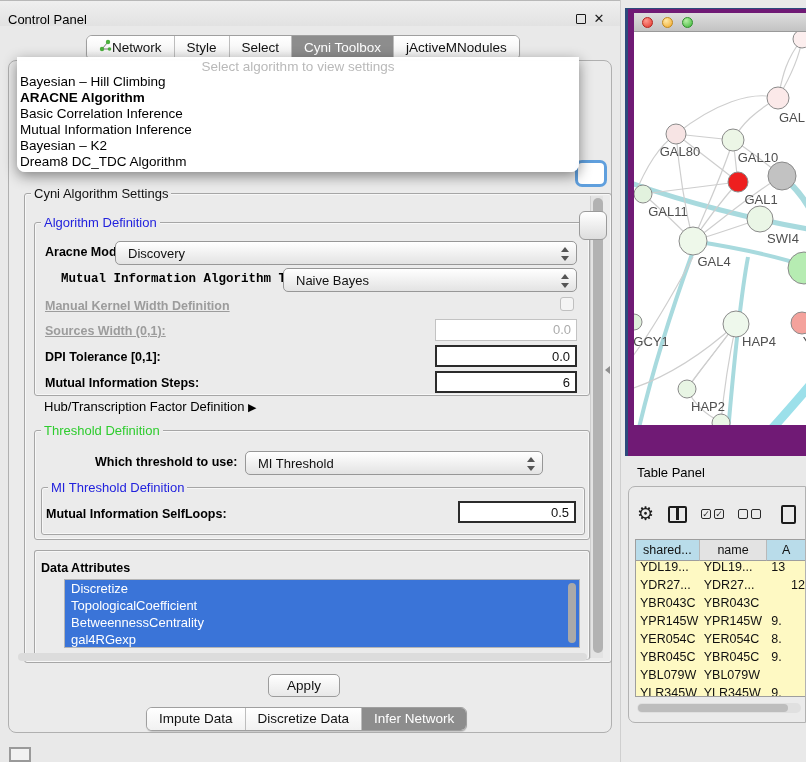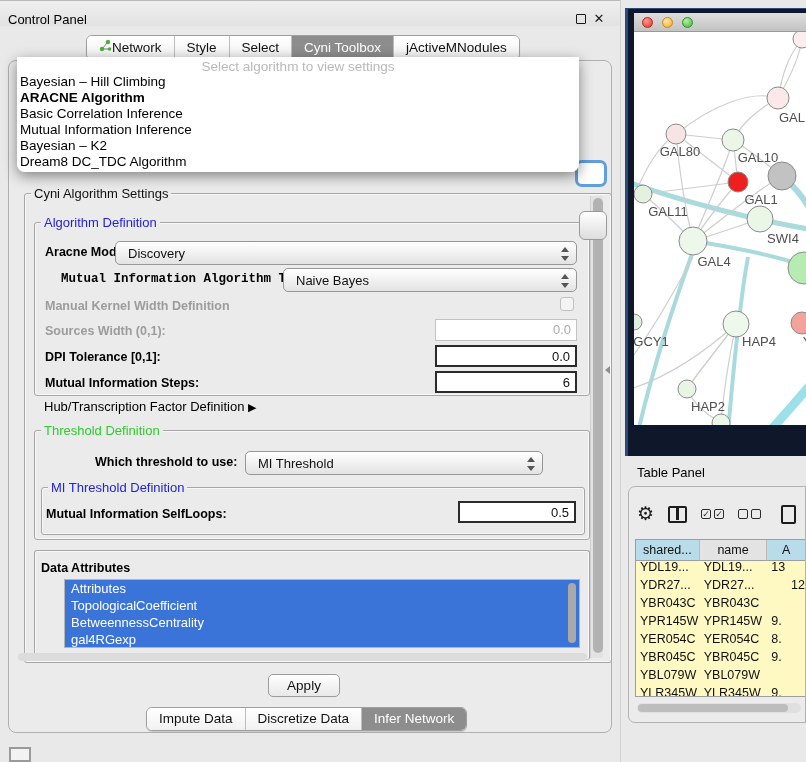--- a/index.html
+++ b/index.html
@@ -43,21 +43,21 @@
   .algo-item.bold { font-weight:bold; }
 
   
   .group { position:absolute; border:1px solid #a6a6a6; border-radius:3px;
            box-shadow:inset 0 0 0 1px rgba(255,255,255,.6); }
   .group-title { position:absolute; top:-8px; left:6px; background:#ebebeb; padding:0 3px; font-size:13px; }
   .t-blue { color:#2222dd; }
   .t-green { color:#2ecc2e; }
 
   .lbl { position:absolute; font-weight:bold; font-size:12.5px; color:#000; white-space:nowrap; }
-  .lbl.dis { color:#9c9c9c; }
+  .lbl.dis { color:#9c9c9c;text-decoration:underline; }
 
   .combo { position:absolute; height:24px; border:1px solid #979797; border-radius:5px;
            background:linear-gradient(#ffffff,#e3e3e3); display:flex; align-items:center;
            padding:0 22px 0 12px; font-size:13px; }
   .stepper { position:absolute; right:7px; top:4px; width:9px; height:16px; }
   .stepper:before, .stepper:after { content:""; position:absolute; left:1px; border-left:4px solid transparent;
            border-right:4px solid transparent; }
   .stepper:before { top:1px; border-bottom:5px solid #555; }
   .stepper:after { bottom:1px; border-top:5px solid #555; }
 
@@ -82,21 +82,21 @@
 
   #apply-btn { left:267px; top:674px; width:72px; height:23px; border:1px solid #9c9c9c; border-radius:5px;
                background:linear-gradient(#ffffff,#e8e8e8); font-size:13.5px; text-align:center; line-height:21px; }
 
   #panel-divider { left:620px; top:0; width:1px; height:762px; background:#cfcfcf; }
   #divider-handle { left:605px; top:366px; width:0; height:0; border-top:4px solid transparent;
                     border-bottom:4px solid transparent; border-right:5px solid #8f8f8f; }
   #mini-panel-icon { left:9px; top:747px; width:22px; height:15px; border:2px solid #9a9a9a; background:#f2f2f2; }
 
   
-  #net-frame { left:625px; top:8px; width:181px; height:448px; background:#0f172a;
+  #net-frame { left:625px; top:8px; width:181px; height:448px; background:#701a75;
                border-left:3px solid #2c4a7c; border-top:1px solid #2c4a7c; }
   #net-titlebar { position:absolute; left:6px; top:4px; right:0; height:19px;
                   background:linear-gradient(#dedede,#c3c3c3); border-bottom:1px solid #9a9a9a; }
   .light { position:absolute; top:4px; width:11px; height:11px; border-radius:50%; }
   #light-red   { left:8px;  background:radial-gradient(circle at 35% 30%, #ff9a90, #e2352b); border:1px solid #b5221d;}
   #light-yellow{ left:28px; background:radial-gradient(circle at 35% 30%, #ffe9a8, #f0a828); border:1px solid #c28819;}
   #light-green { left:48px; background:radial-gradient(circle at 35% 30%, #b7f0a6, #3cb637); border:1px solid #2d8f2b;}
   #net-canvas { position:absolute; left:6px; top:23px; width:172px; height:393px; background:#fff; overflow:hidden; }
   #net-canvas svg { display:block; }
   .node-label { font-size:13px; fill:#4f4f4f; }
@@ -217,21 +217,21 @@
         <span class="group-title t-blue">MI Threshold Definition</span>
         <span class="lbl" style="left:4px; top:19px;">Mutual Information SelfLoops:</span>
         <span class="field strong" style="left:416px; top:13px; width:118px;">0.5</span>
       </div>
     </div>
 
     <div class="group" style="left:9px; top:356px; width:556px; height:110px; border-bottom-color:#c6c6c6;">
       <span class="lbl" style="left:6px; top:10px;">Data Attributes</span>
       <div id="attr-list" style="left:29px; top:28px;">
         <div id="attr-items">
-            <div class="attr-item">Attributes</div>
+            <div class="attr-item">Discretize</div>
             <div class="attr-item">TopologicalCoefficient</div>
             <div class="attr-item">BetweennessCentrality</div>
             <div class="attr-item">gal4RGexp</div>
           </div>
         <div id="attr-scroll"></div>
       </div>
     </div>
   </div>
 
   <div class="abs" id="settings-scrollbar" style="left:581px; top:135px; width:13px; height:462px;">

